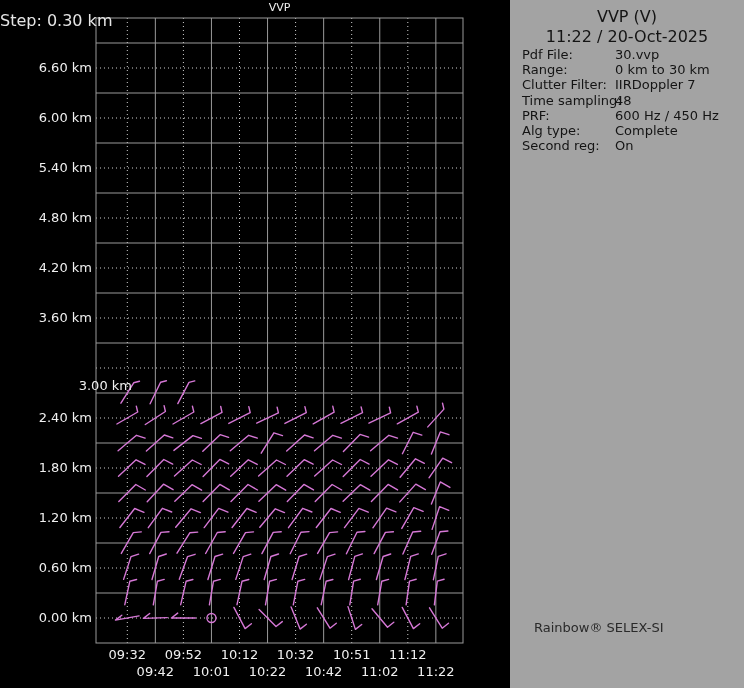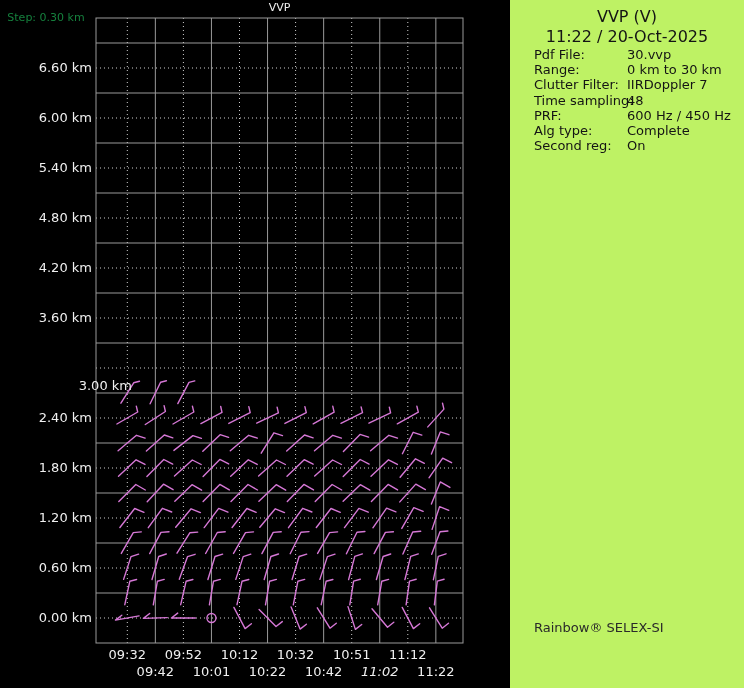--- a/index.html
+++ b/index.html
@@ -2,30 +2,30 @@
 <html><head>
 <meta charset="utf-8">
 <style>
   html,body{margin:0;padding:0;background:#000;}
   #app{position:relative;width:744px;height:688px;background:#000;overflow:hidden;
        font-family:"DejaVu Sans",sans-serif;}
   .axis-text{position:absolute;color:#f0f0f0;font-size:13px;line-height:16px;white-space:nowrap;}
   #plot-title{position:absolute;left:96px;top:1px;width:367px;text-align:center;
               color:#f0f0f0;font-size:11px;}
   #step-label{position:absolute;left:0;top:11px;width:92px;text-align:center;
-              color:#15803d;font-size:11px;white-space:nowrap;}
+              color:#e5e5e5;font-size:16px;white-space:nowrap;}
   .ylab{position:absolute;width:92px;text-align:right;right:652px;}
   .xlab{position:absolute;text-align:center;width:56px;}
   #plot-svg{position:absolute;left:0;top:0;}
   #side-panel{position:absolute;left:510px;top:0;width:234px;height:688px;
-              background:#bef264;color:#141414;}
+              background:#a3a3a3;color:#141414;}
   #panel-title{margin-top:7px;text-align:center;font-size:16px;line-height:20px;}
   #panel-datetime{text-align:center;font-size:16px;line-height:20px;}
   #panel-site{text-align:center;font-size:14.5px;line-height:19px;margin-bottom:6px;}
-  #info-rows{padding-left:24px;font-size:13px;}
+  #info-rows{padding-left:12px;font-size:13px;}
   .info-row{display:flex;line-height:15.2px;}
   .info-label{width:93px;flex:none;white-space:nowrap;}
   .info-value{white-space:nowrap;}
   #brand-footer{position:absolute;left:12px;top:620px;font-size:13px;color:#2a2a2a;margin-left:12px;}
 </style>
 </head>
 <body>
 
 <div id="app">
 
@@ -201,21 +201,21 @@
   <div id="x-labels">
       <div class="axis-text xlab" style="left: 99.3px; top: 647px;">09:32</div>
       <div class="axis-text xlab" style="left: 127.35px; top: 664px;">09:42</div>
       <div class="axis-text xlab" style="left: 155.4px; top: 647px;">09:52</div>
       <div class="axis-text xlab" style="left: 183.45px; top: 664px;">10:01</div>
       <div class="axis-text xlab" style="left: 211.5px; top: 647px;">10:12</div>
       <div class="axis-text xlab" style="left: 239.55px; top: 664px;">10:22</div>
       <div class="axis-text xlab" style="left: 267.6px; top: 647px;">10:32</div>
       <div class="axis-text xlab" style="left: 295.65px; top: 664px;">10:42</div>
       <div class="axis-text xlab" style="left: 323.7px; top: 647px;">10:51</div>
-      <div class="axis-text xlab" style="left: 351.75px; top: 664px; font-style: italic;">11:02</div>
+      <div class="axis-text xlab" style="left: 351.75px; top: 664px;">11:02</div>
       <div class="axis-text xlab" style="left: 379.8px; top: 647px;">11:12</div>
       <div class="axis-text xlab" style="left: 407.85px; top: 664px;">11:22</div>
     </div>
 
   <div id="side-panel">
     <div id="panel-title">VVP (V)</div>
     <div id="panel-datetime">11:22 / 20-Oct-2025</div>
     <div id="info-rows">
         <div class="info-row">
           <div class="info-label">Pdf File:</div>

